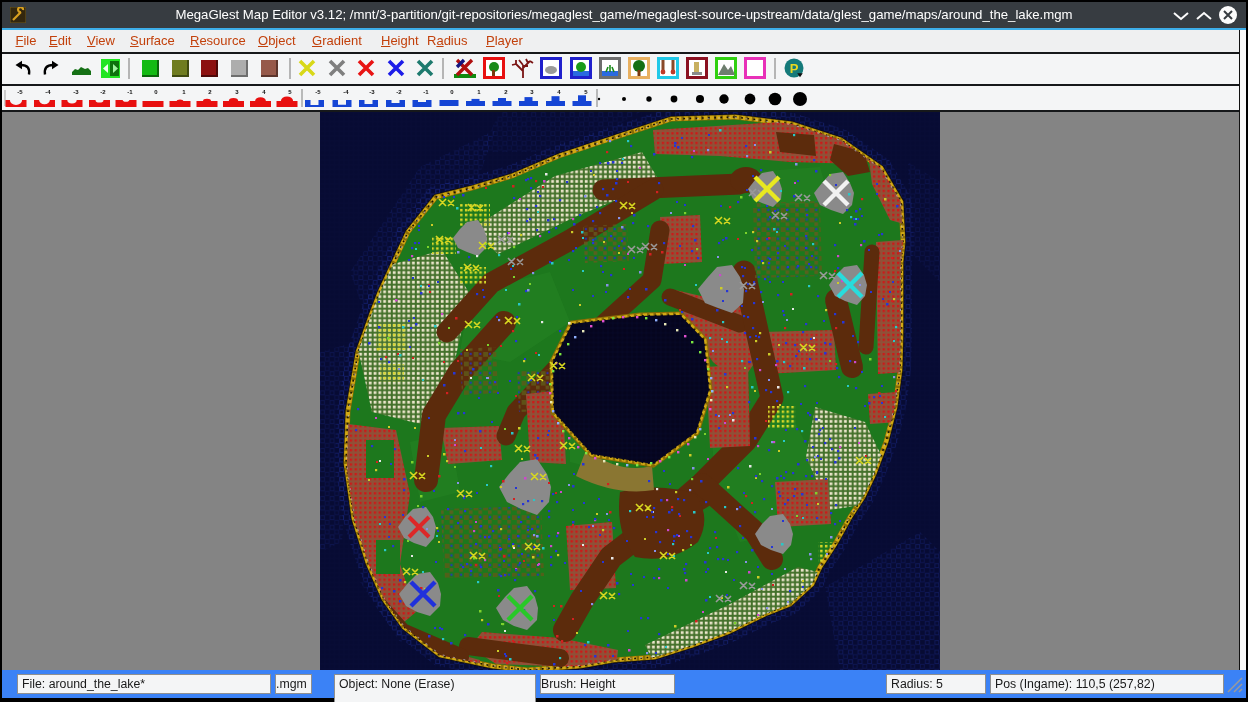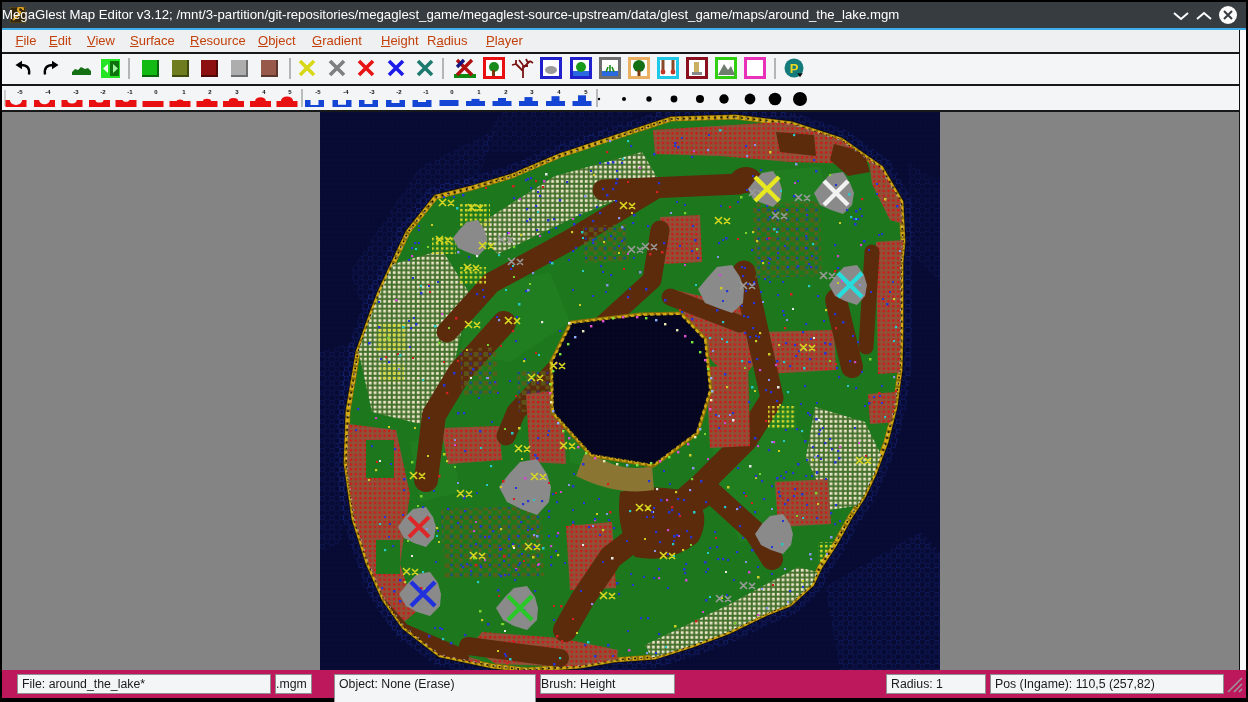--- a/index.html
+++ b/index.html
@@ -2,21 +2,21 @@
 <html><head><meta charset="utf-8"><style>
 *{margin:0;padding:0;box-sizing:border-box}
 body{width:1248px;height:702px;font-family:"Liberation Sans",sans-serif;background:#000;position:relative;overflow:hidden}
 .abs{position:absolute}
 </style></head><body>
 <div class="abs" style="left:2px;top:2px;width:1244px;height:26px;background:#373c41">
   <svg width="16" height="16" style="position:absolute;left:8px;top:5px">
       <rect width="16" height="16" fill="#33270e" stroke="#6e5a1e" stroke-width="1"></rect>
       <path d="M3,13 L11,5 M11,5 a2.5,2.5 0 1 1 2,-2" stroke="#d8a020" stroke-width="2.2" fill="none"></path>
     </svg>
-  <div style="position:absolute;left:0;top:0;width:1244px;height:26px;text-align:left;line-height:26px;color:#ffffff;font-size:13.2px;white-space:nowrap">MegaGlest Map Editor v3.12; /mnt/3-partition/git-repositories/megaglest_game/megaglest-source-upstream/data/glest_game/maps/around_the_lake.mgm</div>
+  <div style="position:absolute;left:0;top:0;width:1244px;height:26px;text-align:center;line-height:26px;color:#ffffff;font-size:13.2px;white-space:nowrap">MegaGlest Map Editor v3.12; /mnt/3-partition/git-repositories/megaglest_game/megaglest-source-upstream/data/glest_game/maps/around_the_lake.mgm</div>
   <svg width="120" height="26" style="position:absolute;right:4px;top:0">
     <path d="M52,11 l7,6 7,-6" stroke="#fcfcfc" stroke-width="2" fill="none"></path>
     <path d="M75,17 l7,-6 7,6" stroke="#fcfcfc" stroke-width="2" fill="none"></path>
     <circle cx="106" cy="13" r="9" fill="#fcfcfc"></circle>
     <path d="M102,9 l8,8 m0,-8 l-8,8" stroke="#373c41" stroke-width="2"></path>
   </svg>
 </div>
 <div class="abs" style="left:2px;top:28px;width:1244px;height:2px;background:#3daee9"></div>
 <div class="abs" style="left:2px;top:30px;width:1237px;height:24px;background:#eff0f1;font-size:13px;color:#c2410c">
     <span style="position:absolute;left:13.5px;top:3px"><u>F</u>ile</span>
@@ -1214,22 +1214,22 @@
         <path d="M504,69 L528,93 M528,69 L504,93" stroke="#f2f2f2" stroke-width="4.4" fill="none"></path>
         <path d="M518,161 L542,185 M542,161 L518,185" stroke="#28dcdc" stroke-width="4.4" fill="none"></path>
         <path d="M89,405 L109,425 M109,405 L89,425" stroke="#dc2828" stroke-width="4" fill="none"></path>
         <path d="M91,470 L115,494 M115,470 L91,494" stroke="#2030dc" stroke-width="4.4" fill="none"></path>
         <path d="M188,484 L212,508 M212,484 L188,508" stroke="#28c828" stroke-width="4.4" fill="none"></path>
       </g>
     </svg>
   </div>
 <div class="abs" style="left:1239px;top:30px;width:1px;height:640px;background:#111"></div>
 <div class="abs" style="left:1240px;top:30px;width:6px;height:640px;background:#fafafa"></div>
-<div class="abs" style="left:2px;top:670px;width:1244px;height:28px;background:#be185d">
+<div class="abs" style="left:2px;top:670px;width:1244px;height:28px;background:#3b82f6">
     <div style="position:absolute;left:15px;top:4px;width:254px;height:20px;background:#f4f5f6;border:1px solid #8f8f8f;box-sizing:border-box;font-size:12.3px;line-height:18px;padding-left:4px;color:#1a1a1a;white-space:nowrap;overflow:hidden">File: around_the_lake*</div>
     <div style="position:absolute;left:273px;top:4px;width:37px;height:20px;background:#f4f5f6;border:1px solid #8f8f8f;box-sizing:border-box;font-size:12.3px;line-height:18px;color:#1a1a1a;white-space:nowrap;overflow:hidden">.mgm</div>
     <div style="position:absolute;left:332px;top:4px;width:202px;height:32px;background:#f4f5f6;border:1px solid #8f8f8f;box-sizing:border-box;font-size:12.3px;line-height:18px;padding-left:4px;color:#1a1a1a;white-space:nowrap;overflow:hidden">Object: None (Erase)</div>
     <div style="position:absolute;left:538px;top:4px;width:135px;height:20px;background:#f4f5f6;border:1px solid #8f8f8f;box-sizing:border-box;font-size:12.3px;line-height:18px;padding-left:0;color:#1a1a1a;white-space:nowrap;overflow:hidden">Brush: Height</div>
-    <div style="position:absolute;left:884px;top:4px;width:100px;height:20px;background:#f4f5f6;border:1px solid #8f8f8f;box-sizing:border-box;font-size:12.3px;line-height:18px;padding-left:4px;color:#1a1a1a;white-space:nowrap;overflow:hidden">Radius: 1</div>
+    <div style="position:absolute;left:884px;top:4px;width:100px;height:20px;background:#f4f5f6;border:1px solid #8f8f8f;box-sizing:border-box;font-size:12.3px;line-height:18px;padding-left:4px;color:#1a1a1a;white-space:nowrap;overflow:hidden">Radius: 5</div>
     <div style="position:absolute;left:988px;top:4px;width:234px;height:20px;background:#f4f5f6;border:1px solid #8f8f8f;box-sizing:border-box;font-size:12.3px;line-height:18px;padding-left:4px;color:#1a1a1a;white-space:nowrap;overflow:hidden">Pos (Ingame): 110,5 (257,82)</div>
   <svg width="18" height="18" style="position:absolute;right:2px;top:6px">
       <path d="M16,2 L2,16 M16,8 L8,16 M16,13 L13,16" stroke="#9a9a9a" stroke-width="1.5"></path>
     </svg>
 </div>
 </body></html>

